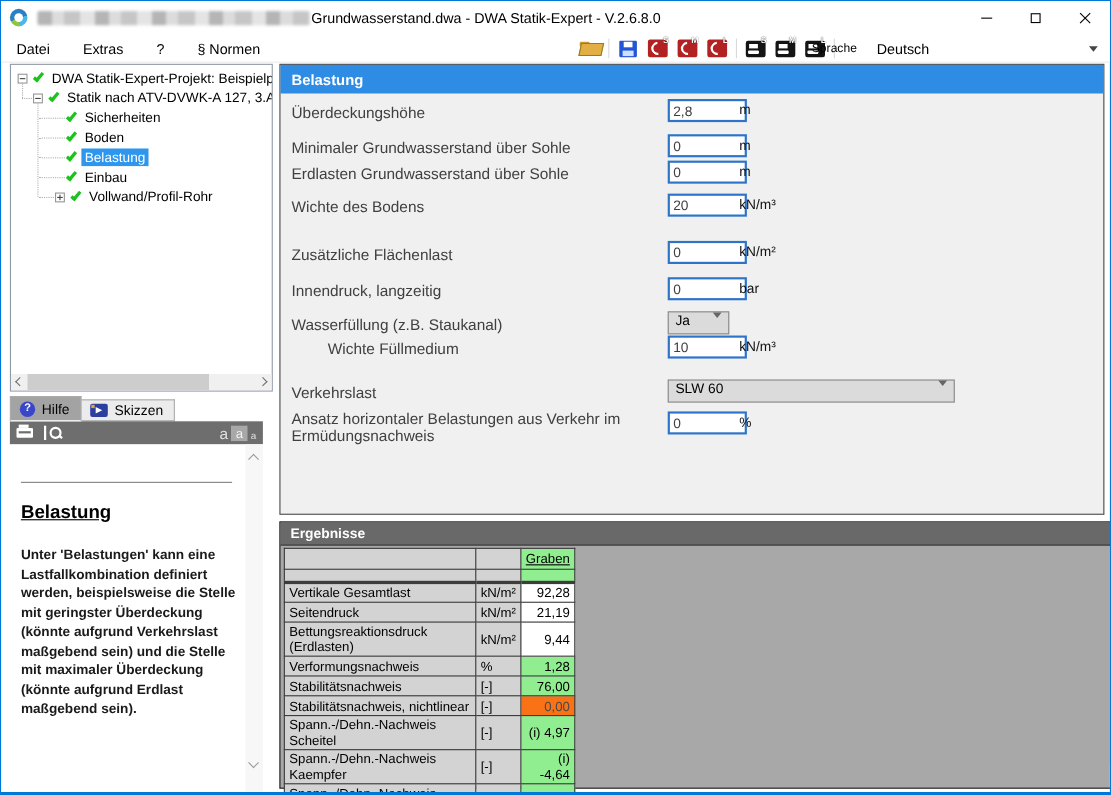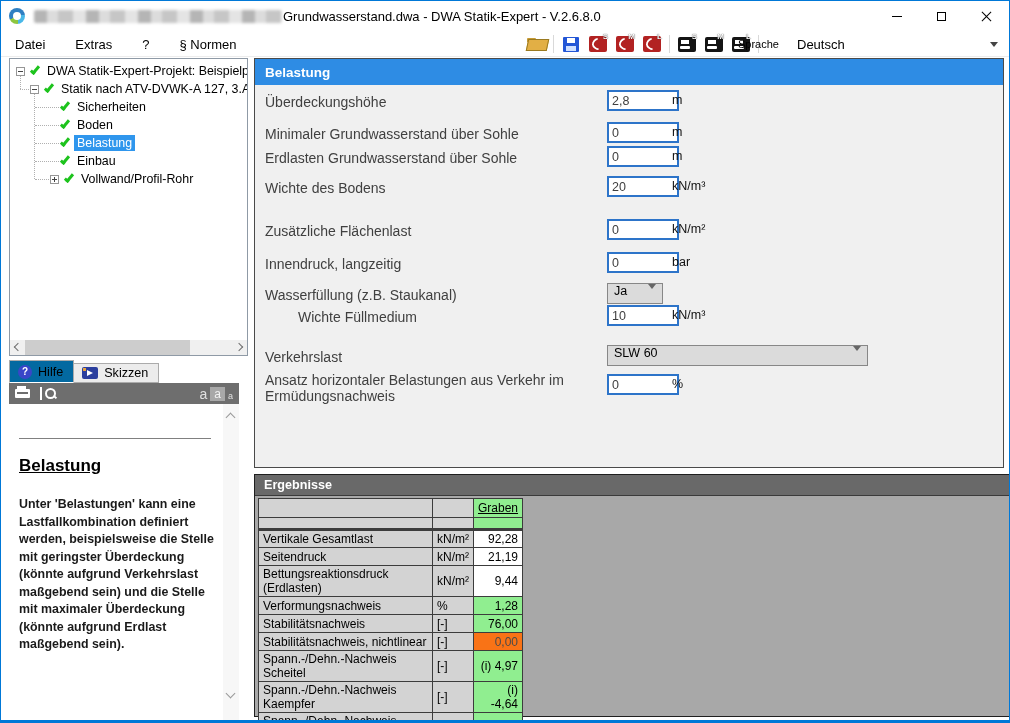--- a/index.html
+++ b/index.html
@@ -67,21 +67,21 @@
   .hscroll { position:absolute; left:0; right:0; bottom:0; height:15px; background:#f0f0f0; }
   .harrow { position:absolute; top:4px; width:6px; height:6px; border-right:1px solid #6e6e6e; border-bottom:1px solid #6e6e6e; }
   .harrow.left  { left:5px; transform:rotate(135deg); }
   .harrow.right { right:5px; transform:rotate(-45deg); }
   .hthumb { position:absolute; left:15px; top:0; width:165px; height:15px; background:#cdcdcd; }
 
   
   .tabs { position:absolute; left:8px; top:359px; display:flex; align-items:flex-end; height:23px; }
   .tab { display:flex; align-items:center; gap:6px; padding:3px 10px 3px 8px; font-size:12.6px;
          border:1px solid #ababab; background:#ececec; height:22px; }
-  .tab.active { background:#0369a1; border-bottom-color:#fff; height:23px; z-index:2; }
+  .tab.active { background:#a3a3a3; border-bottom-color:#fff; height:23px; z-index:2; }
   .tab.inactive { height:20px; border-left:none; }
   .i-help { width:14px; height:14px; border-radius:50%; background:#3946c8; color:#fff; font-size:10px; font-weight:bold;
             display:flex; align-items:center; justify-content:center; }
   .i-help::before { content:"?"; }
   .i-sketch { position:relative; width:16px; height:12px; background:#2b3f9e; border-radius:2px; }
   .i-sketch::before { content:""; position:absolute; left:5px; top:3px; border-left:6px solid #fff; border-top:3px solid transparent; border-bottom:3px solid transparent; }
   .i-sketch::after { content:""; position:absolute; left:1px; top:1px; width:3px; height:3px; background:#e8a33d; }
 
   .help-tb { position:absolute; left:8px; top:382px; width:230px; height:21px; background:#6e6e6e; display:flex; align-items:center; gap:10px; padding:0 6px; }
   .i-hprint { position:relative; width:15px; height:9px; background:#fff; border-radius:1px; }

